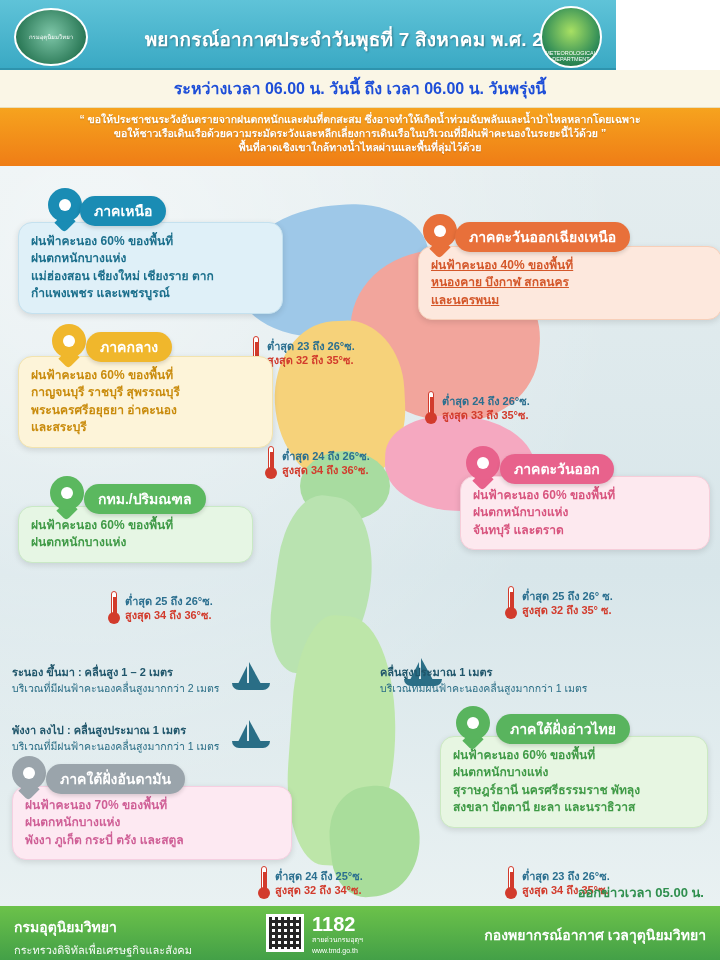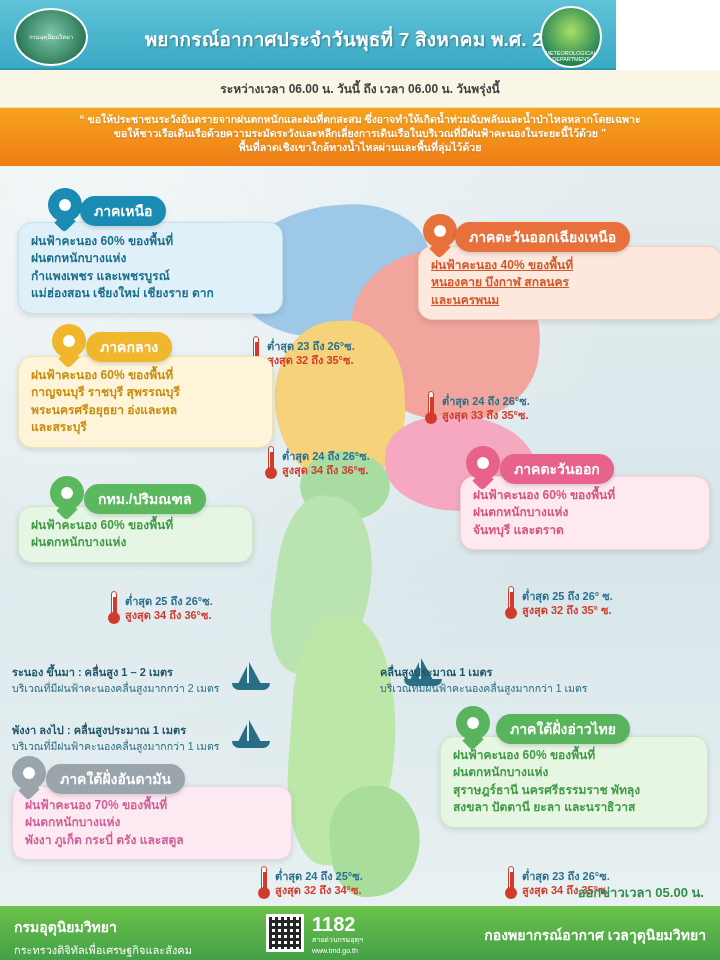--- a/index.html
+++ b/index.html
@@ -42,21 +42,21 @@
     display:flex; align-items:flex-end; justify-content:center;
     color:#ffffff; font-size:5.5px; text-align:center; padding-bottom:4px;
   }
 
   
   .subhead {
     position:absolute; left:0; top:70px; width:720px; height:38px;
     background:#faf6e6; border-bottom:1px solid #e7dfbe;
     display:flex; align-items:center; justify-content:center;
   }
-  .subhead span { color:#404040; font-size:12px; font-weight:bold; }
+  .subhead span { color:#1d4ed8; font-size:16px; font-weight:bold; }
 
   
   .warn {
     position:absolute; left:0; top:108px; width:720px; height:58px;
     background: linear-gradient(180deg,#f6a31e 0%, #ef7d16 100%);
     padding:5px 10px 0 10px; text-align:center;
   }
   .warn p { margin:0; color:#ffffff; font-size:10.5px; line-height:1.33; font-weight:bold;
             text-shadow:0 1px 1px rgba(0,0,0,.2); }
 
@@ -225,22 +225,22 @@
       <div class="region r-east"></div>
       <div class="region r-bkk"></div>
       <div class="region r-southA"></div>
       <div class="region r-southB"></div>
       <div class="region r-southC"></div>
     </div>
 
     <div class="box north-box">
       <div class="txt">ฝนฟ้าคะนอง 60% ของพื้นที่</div>
       <div class="txt">ฝนตกหนักบางแห่ง</div>
+      <div class="txt">แม่ฮ่องสอน เชียงใหม่ เชียงราย ตาก</div>
       <div class="txt">กำแพงเพชร และเพชรบูรณ์</div>
-      <div class="txt">แม่ฮ่องสอน เชียงใหม่ เชียงราย ตาก</div>
     </div>
     <div class="pin north-pin">
         <div class="tail"></div>
         <div class="head"></div>
       </div>
     <div class="tag north-tag">ภาคเหนือ</div>
     <div class="temp t-north">
       <div class="thermo">
           <div class="stem"></div>
           <div class="fill"></div>
@@ -270,21 +270,21 @@
         </div>
       <div class="vals">
         <div class="lo">ต่ำสุด 24 ถึง 26°ซ.</div>
         <div>สูงสุด 33 ถึง 35°ซ.</div>
       </div>
     </div>
 
     <div class="box central-box">
       <div class="txt">ฝนฟ้าคะนอง 60% ของพื้นที่</div>
       <div class="txt">กาญจนบุรี ราชบุรี สุพรรณบุรี</div>
-      <div class="txt">พระนครศรีอยุธยา อ่งและหล</div>
+      <div class="txt">พระนครศรีอยุธยา อ่าคะนอง</div>
       <div class="txt">และสระบุรี</div>
     </div>
     <div class="pin central-pin">
         <div class="tail"></div>
         <div class="head"></div>
       </div>
     <div class="tag central-tag">ภาคกลาง</div>
     <div class="temp t-central">
       <div class="thermo">
           <div class="stem"></div>

